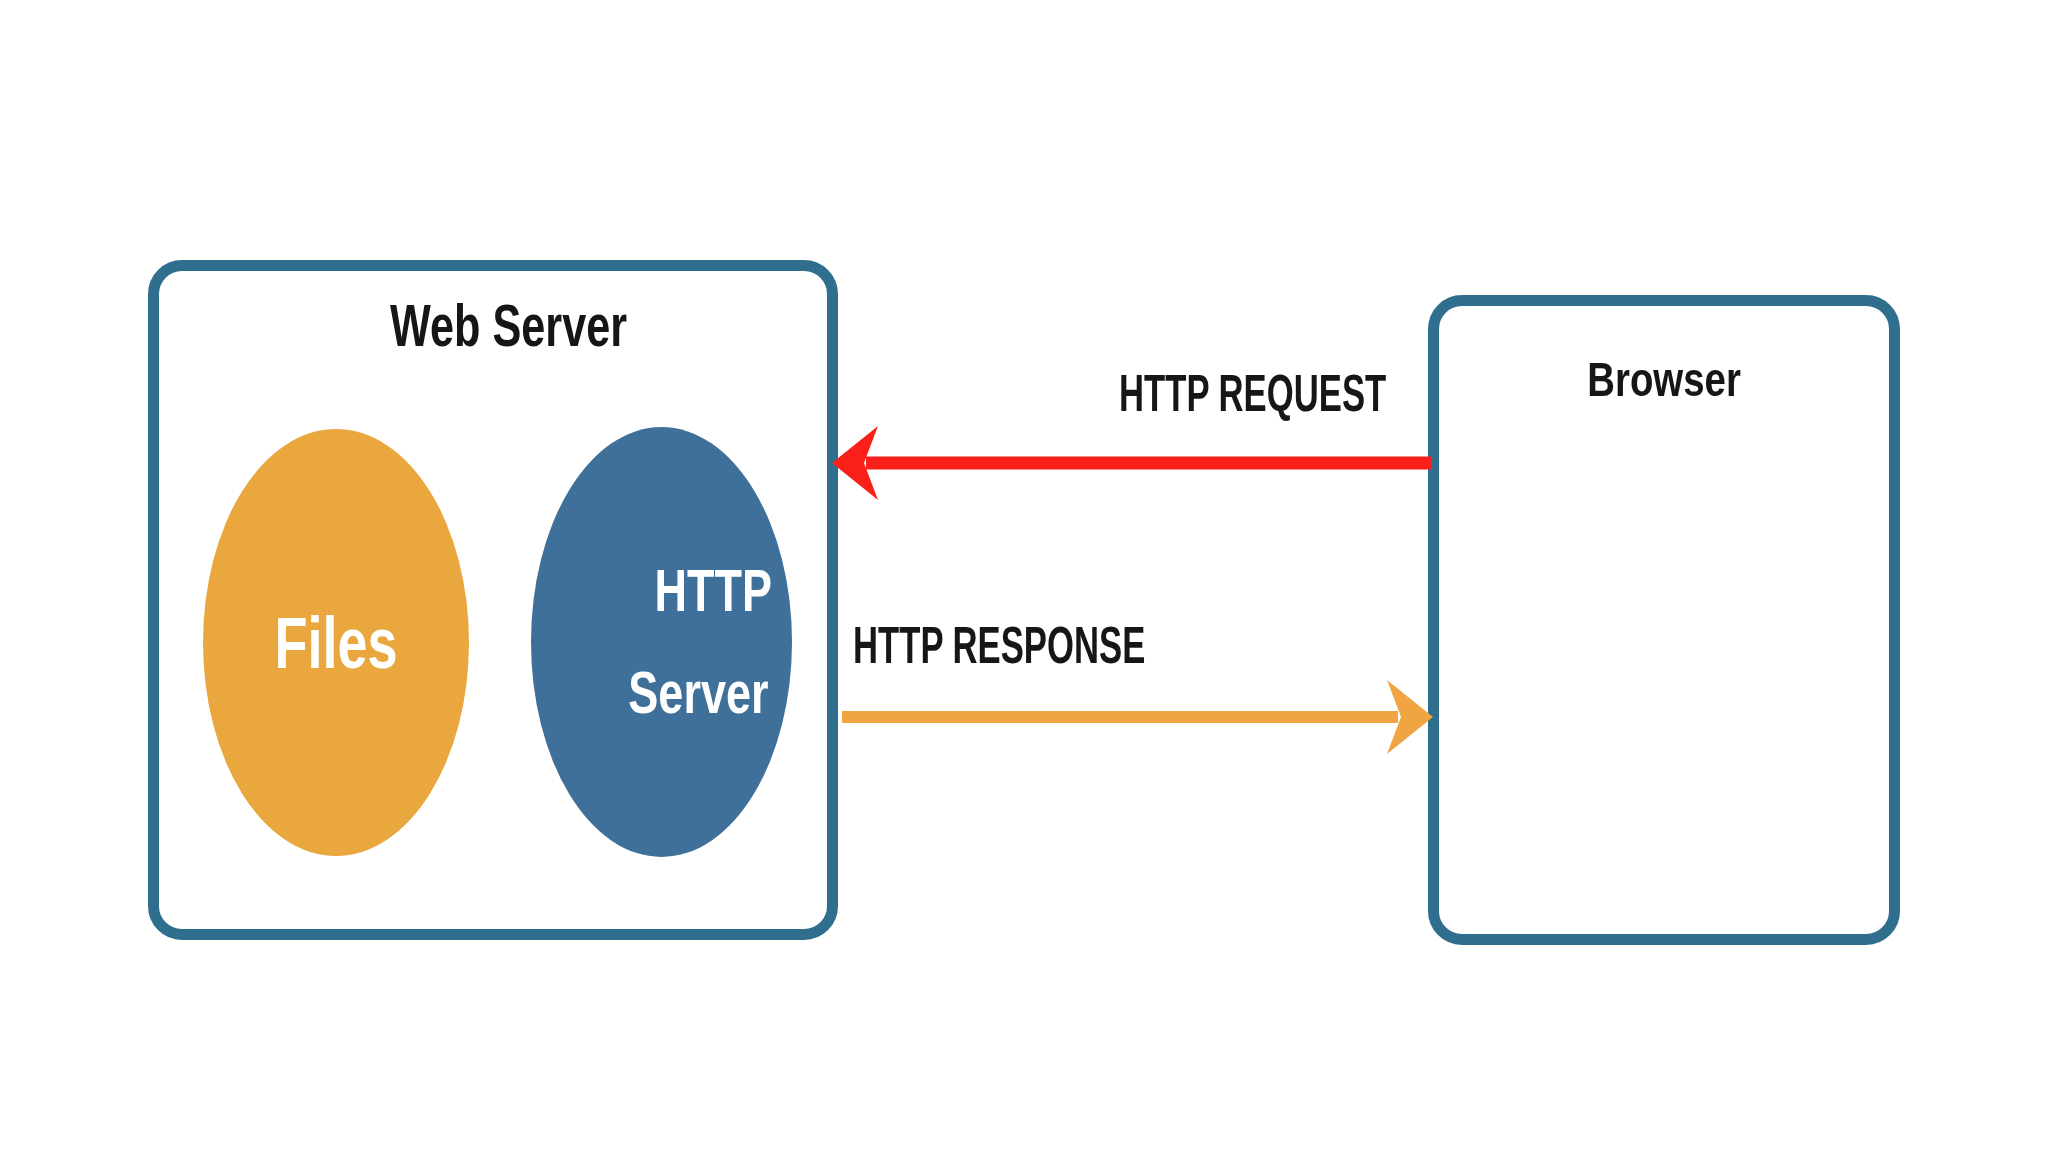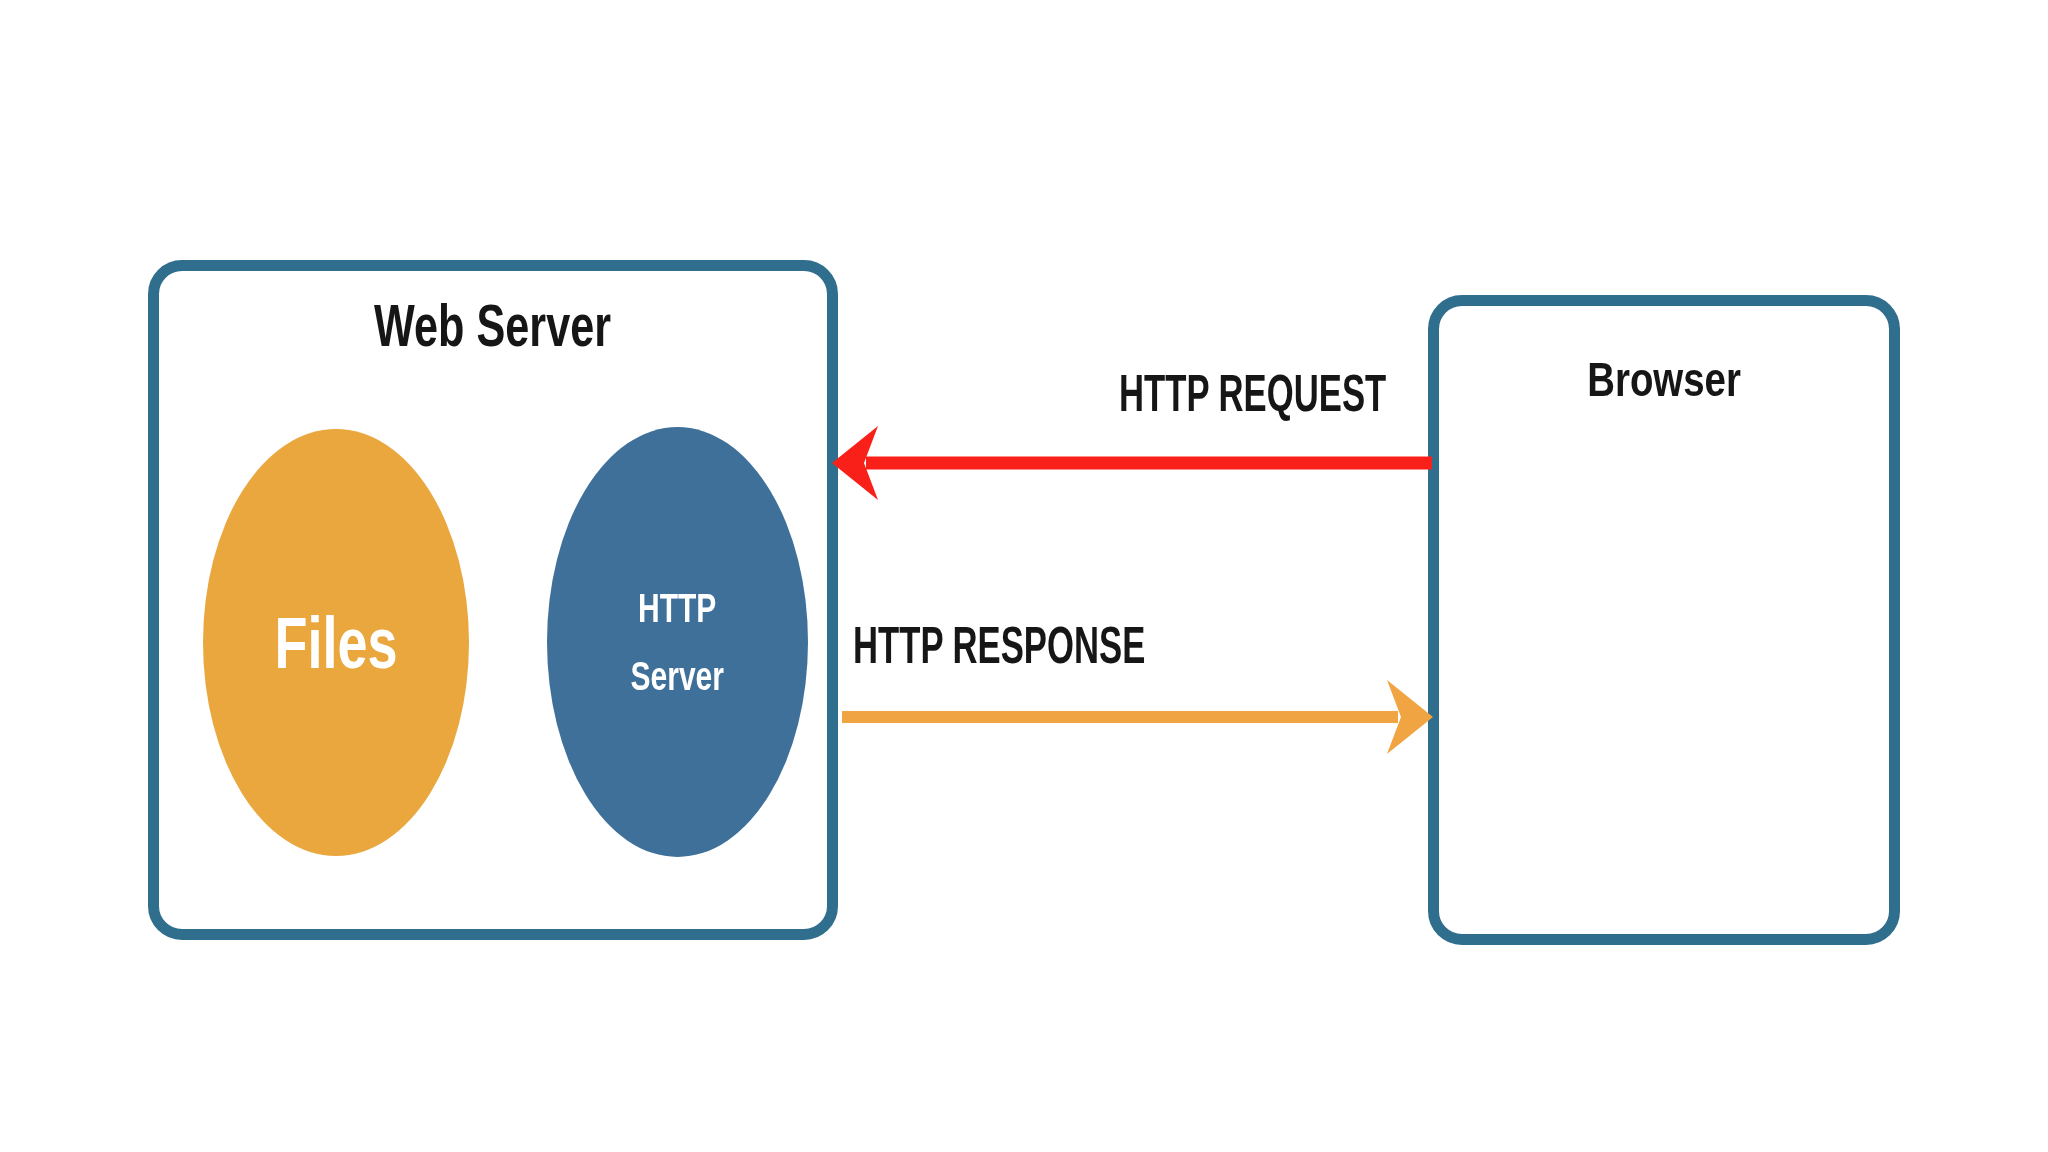--- a/index.html
+++ b/index.html
@@ -31,35 +31,35 @@
     border:11px solid var(--teal,#2F6E8C);
     border-radius:34px;box-sizing:border-box;
   }
   .webserver-box{left:148px;top:260px;width:690px;height:680px;}
   .browser-box{left:1428px;top:258px;width:472px;height:650px;margin-top:37px;}
 
   .box-label{
     width:100%;text-align:center;font-weight:700;
     color:var(--text_dark,#161616);line-height:1.1;
   }
-  .webserver-box .box-label{padding-top:22px;font-size:60px;}
+  .webserver-box .box-label{padding-top:22px;font-size:60px;padding-left:16px;}
   .browser-box .box-label{padding-top:48px;font-size:48px;}
 
   .ellipse{
     position:absolute;border-radius:50%;
     display:flex;flex-direction:column;align-items:center;justify-content:center;
     color:var(--text_light,#ffffff);font-weight:700;text-align:center;
   }
   .files-ellipse{
     left:44px;top:158px;width:266px;height:427px;
     background:var(--files_orange,#E9A73E);font-size:72px;
   }
   .httpserver-ellipse{
-    left:388px;top:156px;width:261px;height:430px;
-    background:var(--http_blue,#3E7099);font-size:40px;line-height:1.7;
+    left:372px;top:156px;width:261px;height:430px;
+    background:var(--http_blue,#3E7099);font-size:60px;line-height:1.7;align-items:flex-end;
   }
   .httpserver-ellipse span{display:block;}
 
   .arrow-label{
     position:absolute;font-weight:700;font-size:51px;line-height:1;
     color:var(--text_dark,#161616);white-space:nowrap;
   }
   .request-label{left:1119px;top:368px;}
   .response-label{left:853px;top:620px;}
 

